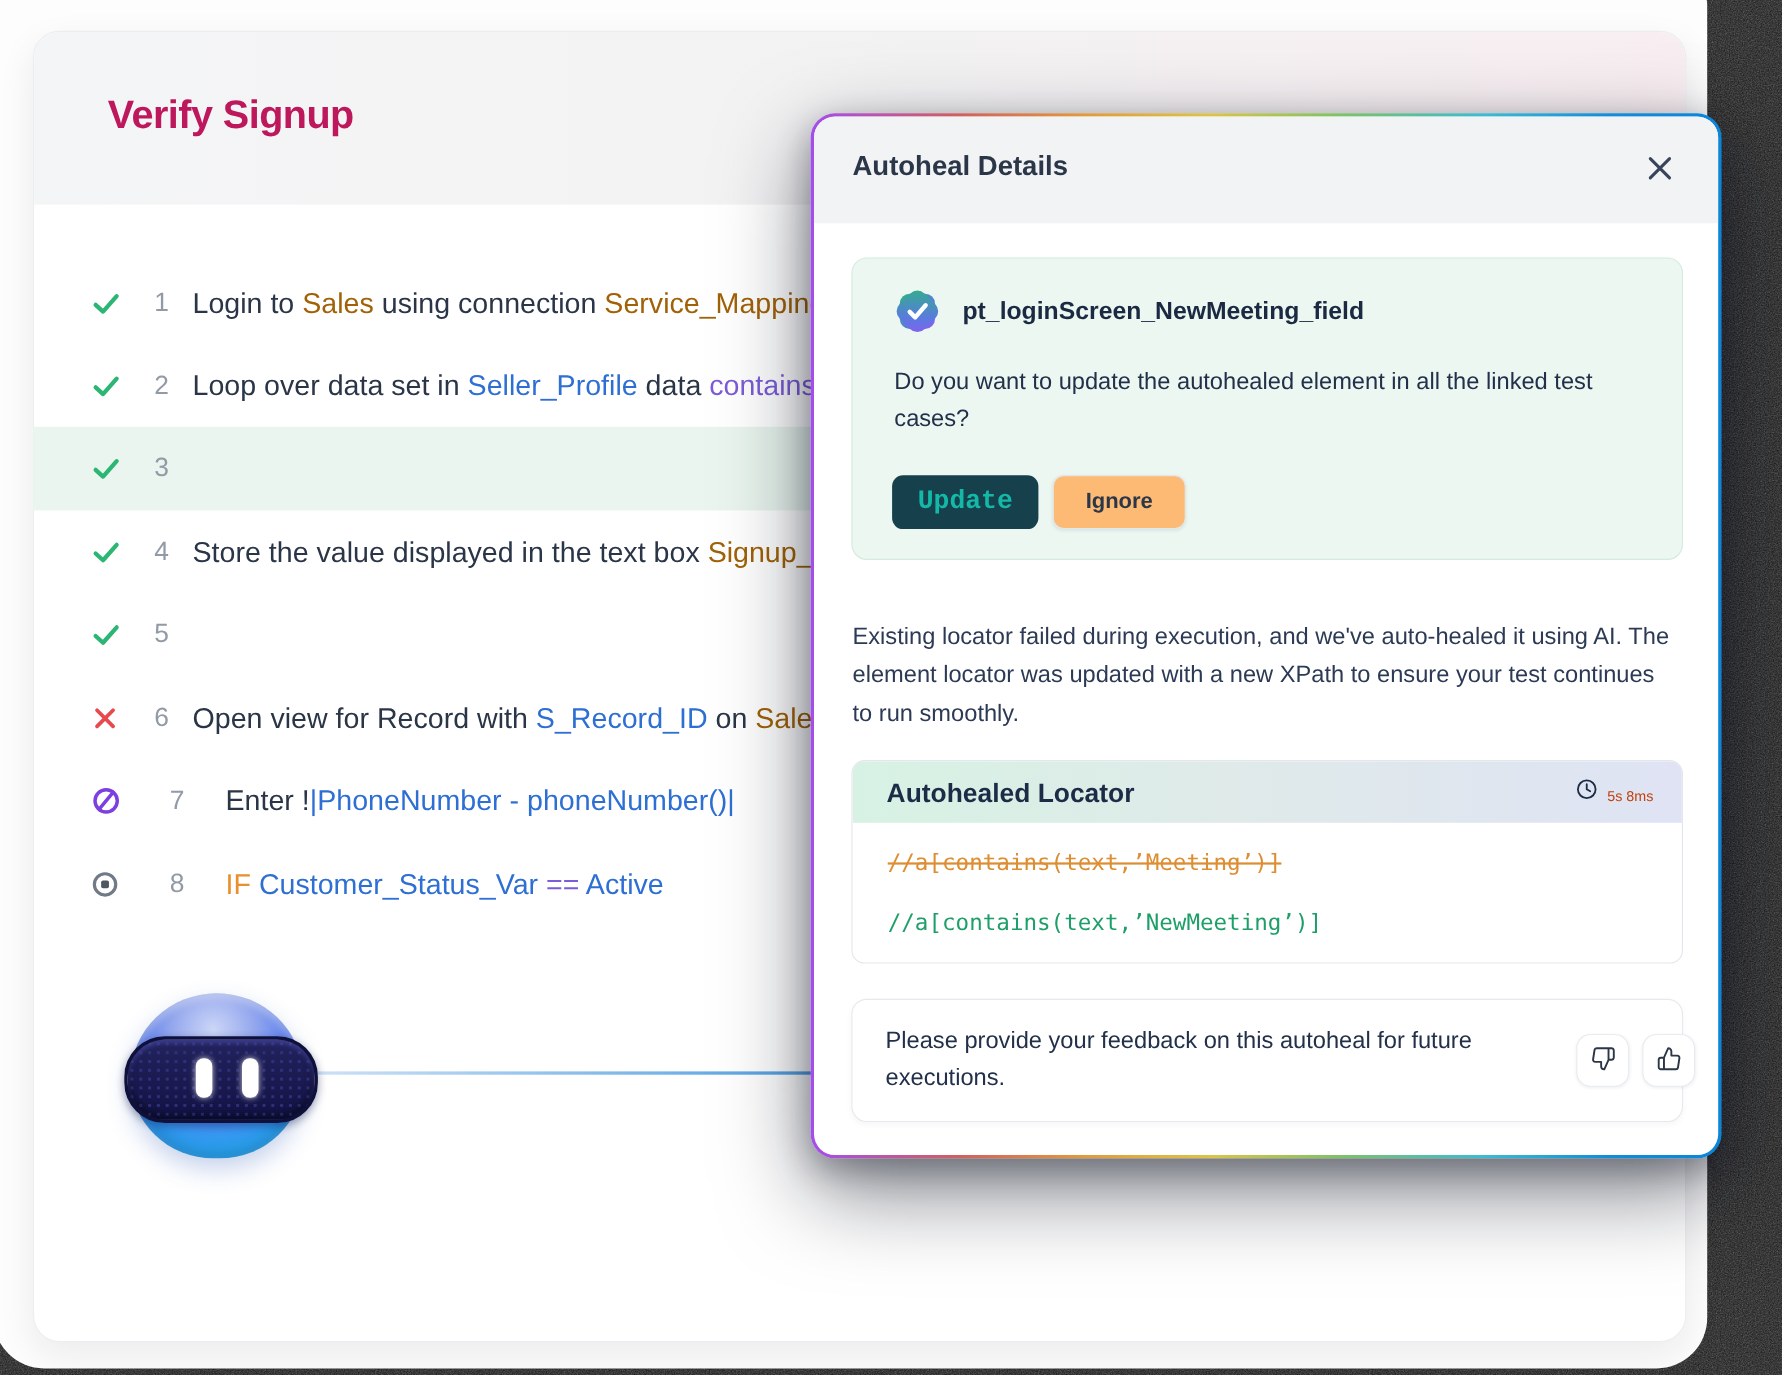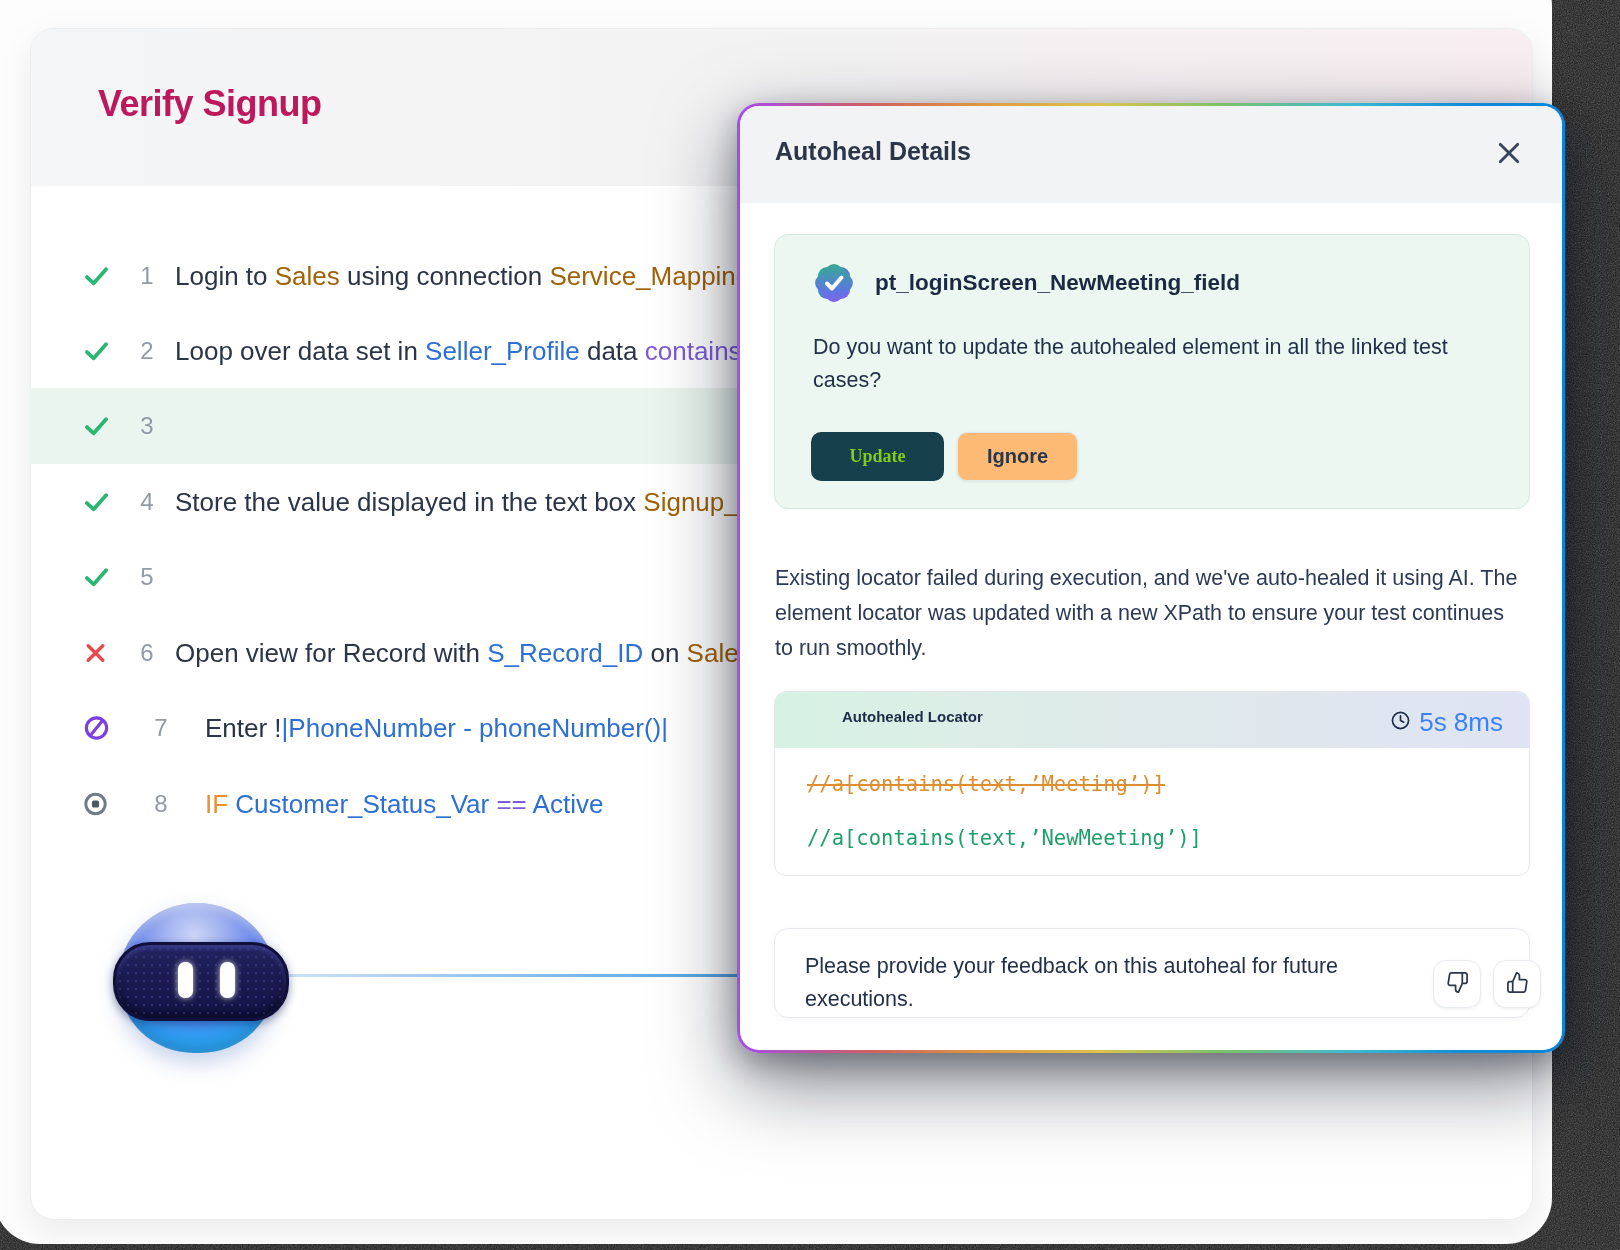--- a/index.html
+++ b/index.html
@@ -43,33 +43,33 @@
     box-shadow:0 30px 80px rgba(8,12,28,.5),0 10px 30px rgba(8,12,28,.3);z-index:10;}
   .modal{position:relative;width:100%;height:100%;background:#ffffff;border-radius:19px;overflow:hidden;}
   .modal-header{position:absolute;left:0;top:0;width:100%;height:97px;background:#f1f3f5;}
   .modal-title{position:absolute;left:35px;top:31px;font-size:25px;font-weight:700;color:#2b3648;}
   .modal-close{position:absolute;right:36px;top:31px;width:34px;height:34px;display:flex;align-items:center;justify-content:center;cursor:pointer;background:none;border:none;padding:0;}
   
   .heal-card{position:absolute;left:34px;top:128px;width:756px;height:275px;box-sizing:border-box;background:#ebf7f0;border:1px solid #d3ecdd;border-radius:14px;}
   .badge{position:absolute;left:38px;top:27px;width:42px;height:42px;}
   .heal-name{position:absolute;left:100px;top:35px;font-size:22.5px;font-weight:700;color:#1b2a42;}
   .heal-question{position:absolute;left:38px;top:96px;width:660px;font-size:21.5px;line-height:33px;color:#22304a;}
-  .btn-update{position:absolute;left:36px;top:197px;width:133px;height:49px;background:#15404c;color:#84cc16;border:none;border-radius:10px;font-size:18px;font-weight:600;font-family:Liberation Serif, serif;cursor:pointer;}
+  .btn-update{position:absolute;left:36px;top:197px;width:133px;height:49px;background:#15404c;color:#14b8a6;border:none;border-radius:10px;font-size:24px;font-weight:600;font-family:Liberation Mono, monospace;cursor:pointer;}
   .btn-ignore{position:absolute;left:182px;top:197px;width:121px;height:49px;background:#fdba74;color:#2b3648;border:1px solid #e3e6ea;border-radius:10px;font-size:20px;font-weight:600;font-family:"Liberation Sans",sans-serif;box-shadow:0 1px 3px rgba(20,30,50,.08);cursor:pointer;}
   .modal-desc{position:absolute;left:35px;top:455px;width:748px;font-size:21.5px;line-height:35px;color:#2c3a55;}
   
   .locator{position:absolute;left:34px;top:585px;width:756px;height:185px;box-sizing:border-box;border:1px solid #e3e7ec;border-radius:12px;overflow:hidden;background:#ffffff;}
   .locator-header{position:absolute;left:0;top:0;width:100%;height:56px;background:linear-gradient(90deg,#d7f2e4 0%,#dfeae9 45%,#dfe3f4 100%);}
-  .locator-label{position:absolute;left:31px;top:16px;font-size:15px;font-weight:700;color:#1d2c46;margin-left:36px;}
-  .locator-time{position:absolute;right:26px;top:15px;display:flex;align-items:flex-end;gap:8px;font-size:26px;color:#3b82f6;}
+  .locator-label{position:absolute;left:31px;top:16px;font-size:24px;font-weight:700;color:#1d2c46;}
+  .locator-time{position:absolute;right:26px;top:15px;display:flex;align-items:flex-end;gap:8px;font-size:13px;color:#c2410c;}
   .code{font-family:"DejaVu Sans Mono",monospace;font-size:20.5px;position:absolute;left:32px;white-space:nowrap;}
   .code-old{top:80px;color:#dd8e33;text-decoration:line-through;text-decoration-thickness:2px;}
   .code-new{top:134px;color:#1e9f6a;}
   
-  .feedback{position:absolute;left:34px;top:802px;width:756px;height:90px;box-sizing:border-box;border:1px solid #e6e9ed;border-radius:14px;background:#ffffff;box-shadow:0 2px 6px rgba(20,30,50,.04);margin-top:20px;}
+  .feedback{position:absolute;left:34px;top:802px;width:756px;height:112px;box-sizing:border-box;border:1px solid #e6e9ed;border-radius:14px;background:#ffffff;box-shadow:0 2px 6px rgba(20,30,50,.04);}
   .feedback-text{position:absolute;left:30px;top:21px;width:540px;font-size:21.5px;line-height:33px;color:#22304a;}
   .thumb-btn{position:absolute;top:31px;width:48px;height:48px;background:#ffffff;border:1px solid #e8ebef;border-radius:13px;box-shadow:0 1px 3px rgba(20,30,50,.07);display:flex;align-items:center;justify-content:center;cursor:pointer;padding:0;}
   .thumb-down{left:658px;}
   .thumb-up{left:718px;}
 </style>
 </head>
 <body>
 
 <div class="stage">
 

